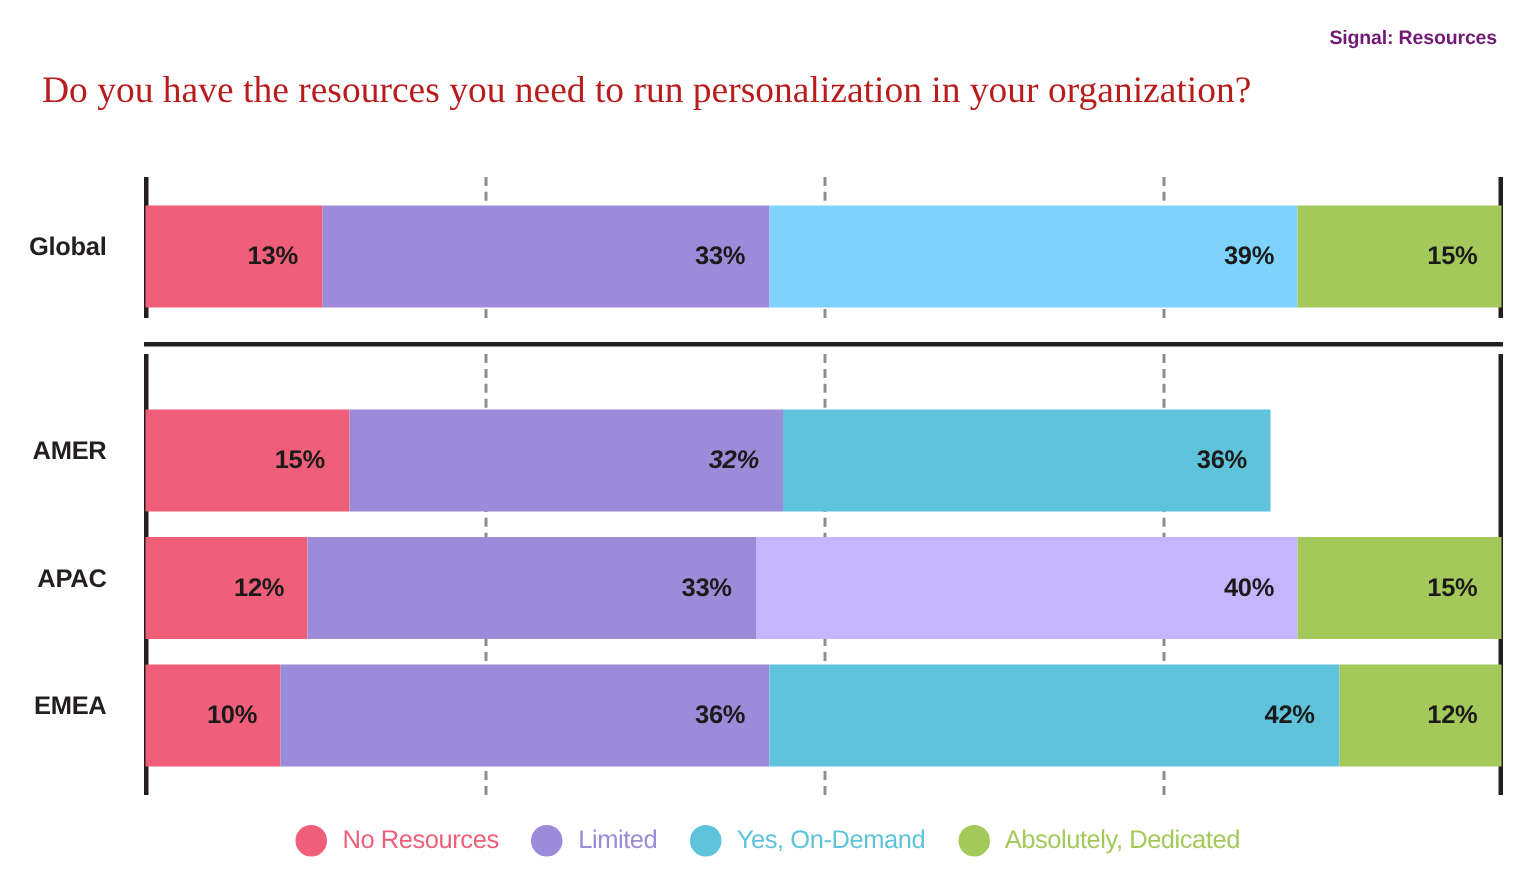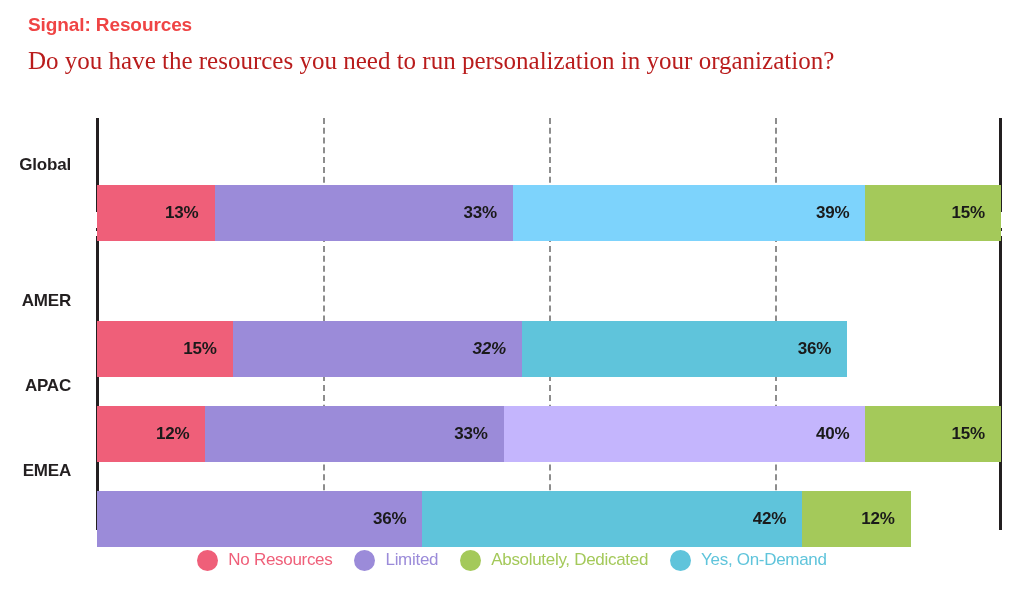--- a/index.html
+++ b/index.html
@@ -20,25 +20,26 @@
   
   .header {
     position: absolute;
     left: 28px;
     top: 14px;
     width: 970px;
   }
   .chart-title {
     font-family: "Liberation Sans", sans-serif;
     font-weight: bold;
-    font-size: 19px;
+    font-size: 13px;
     letter-spacing: -0.1px;
-    color: #ef4444;
+    color: #701a75;
     margin: 0;
     line-height: 22px;
+    text-align: right;
   }
   .chart-subtitle {
     font-family: "Liberation Serif", serif;
     font-size: 25px;
     color: #b91c1c;
     margin: 0;
     padding-top: 12px;
     line-height: 26px;
     white-space: nowrap;
   }
@@ -108,26 +109,25 @@
   .bar {
     position: absolute;
     left: 97px;
     width: 904px;
     top: 0;
     height: 56px;
     display: flex;
     flex-direction: row;
   }
   .seg {
-    height: 56px;
+    height: 68px;
     display: flex;
     align-items: center;
     justify-content: flex-end;
     box-sizing: border-box;
-    margin-top: 48px;
   }
   .seg-value {
     font-family: "Liberation Sans", sans-serif;
     font-weight: bold;
     font-size: 17px;
     color: #1a1a1a;
     padding-right: 16px;
     white-space: nowrap;
     letter-spacing: -0.2px;
   }
@@ -228,20 +228,23 @@
           <span class="seg-value">40%</span>
         </div>
         <div class="seg" style="width: 135.6px; background: rgb(164, 201, 90);">
           <span class="seg-value">15%</span>
         </div>
       </div>
     </div>
     <div class="row" style="top: 325px;">
       <div class="row-label">EMEA</div>
       <div class="bar">
+        <div class="seg" style="width: 90.4px; background: rgb(239, 95, 121);">
+          <span class="seg-value">10%</span>
+        </div>
         <div class="seg" style="width: 325.44px; background: rgb(155, 139, 217);">
           <span class="seg-value">36%</span>
         </div>
         <div class="seg" style="width: 379.68px; background: rgb(95, 196, 219);">
           <span class="seg-value">42%</span>
         </div>
         <div class="seg" style="width: 108.48px; background: rgb(164, 201, 90);">
           <span class="seg-value">12%</span>
         </div>
       </div>
@@ -251,20 +254,20 @@
 <div class="legend" id="legend">
     <div class="legend-item">
       <span class="legend-dot" style="background: rgb(239, 95, 121);"></span>
       <span class="legend-label" style="color: rgb(239, 95, 121);">No Resources</span>
     </div>
     <div class="legend-item">
       <span class="legend-dot" style="background: rgb(155, 139, 217);"></span>
       <span class="legend-label" style="color: rgb(155, 139, 217);">Limited</span>
     </div>
     <div class="legend-item">
+      <span class="legend-dot" style="background: rgb(95, 196, 219);"></span>
+      <span class="legend-label" style="color: rgb(95, 196, 219);">Yes, On-Demand</span>
+    </div>
+    <div class="legend-item">
       <span class="legend-dot" style="background: rgb(164, 201, 90);"></span>
       <span class="legend-label" style="color: rgb(164, 201, 90);">Absolutely, Dedicated</span>
     </div>
-    <div class="legend-item">
-      <span class="legend-dot" style="background: rgb(95, 196, 219);"></span>
-      <span class="legend-label" style="color: rgb(95, 196, 219);">Yes, On-Demand</span>
-    </div>
   </div>
 
 </body></html>

